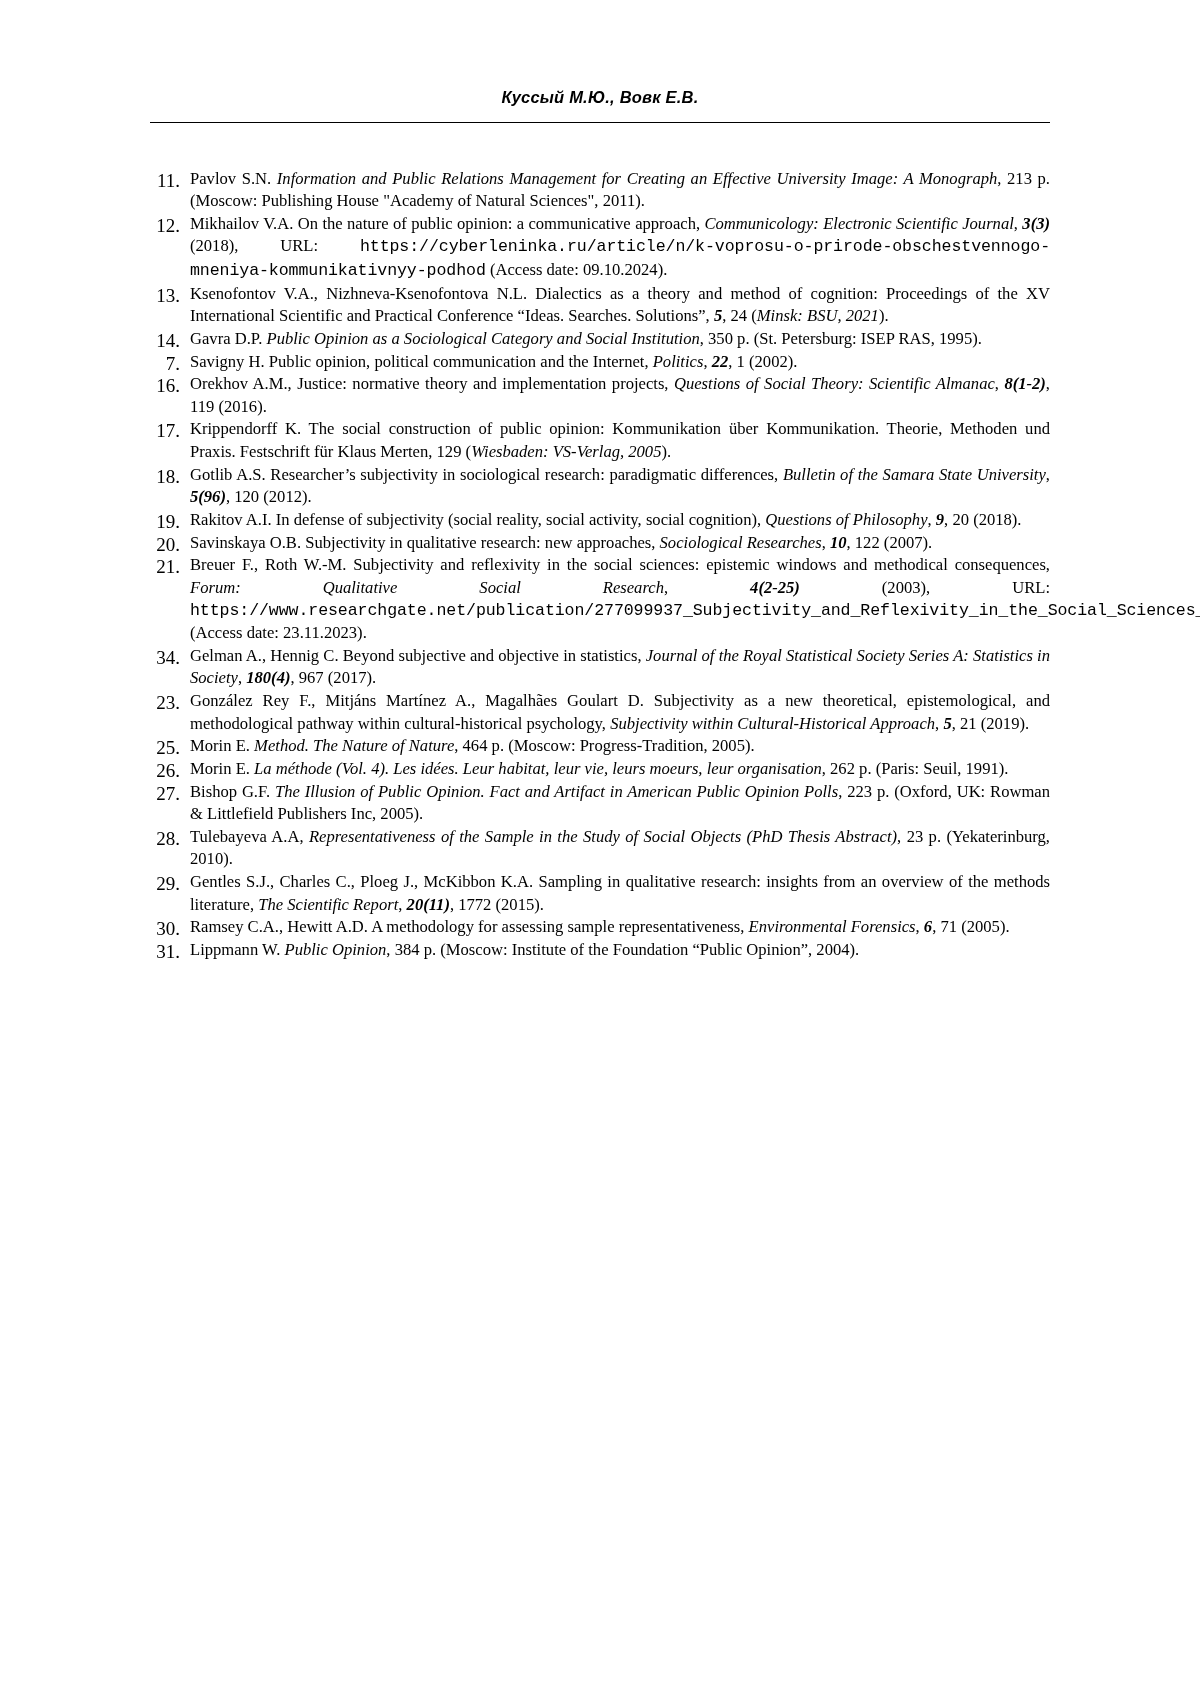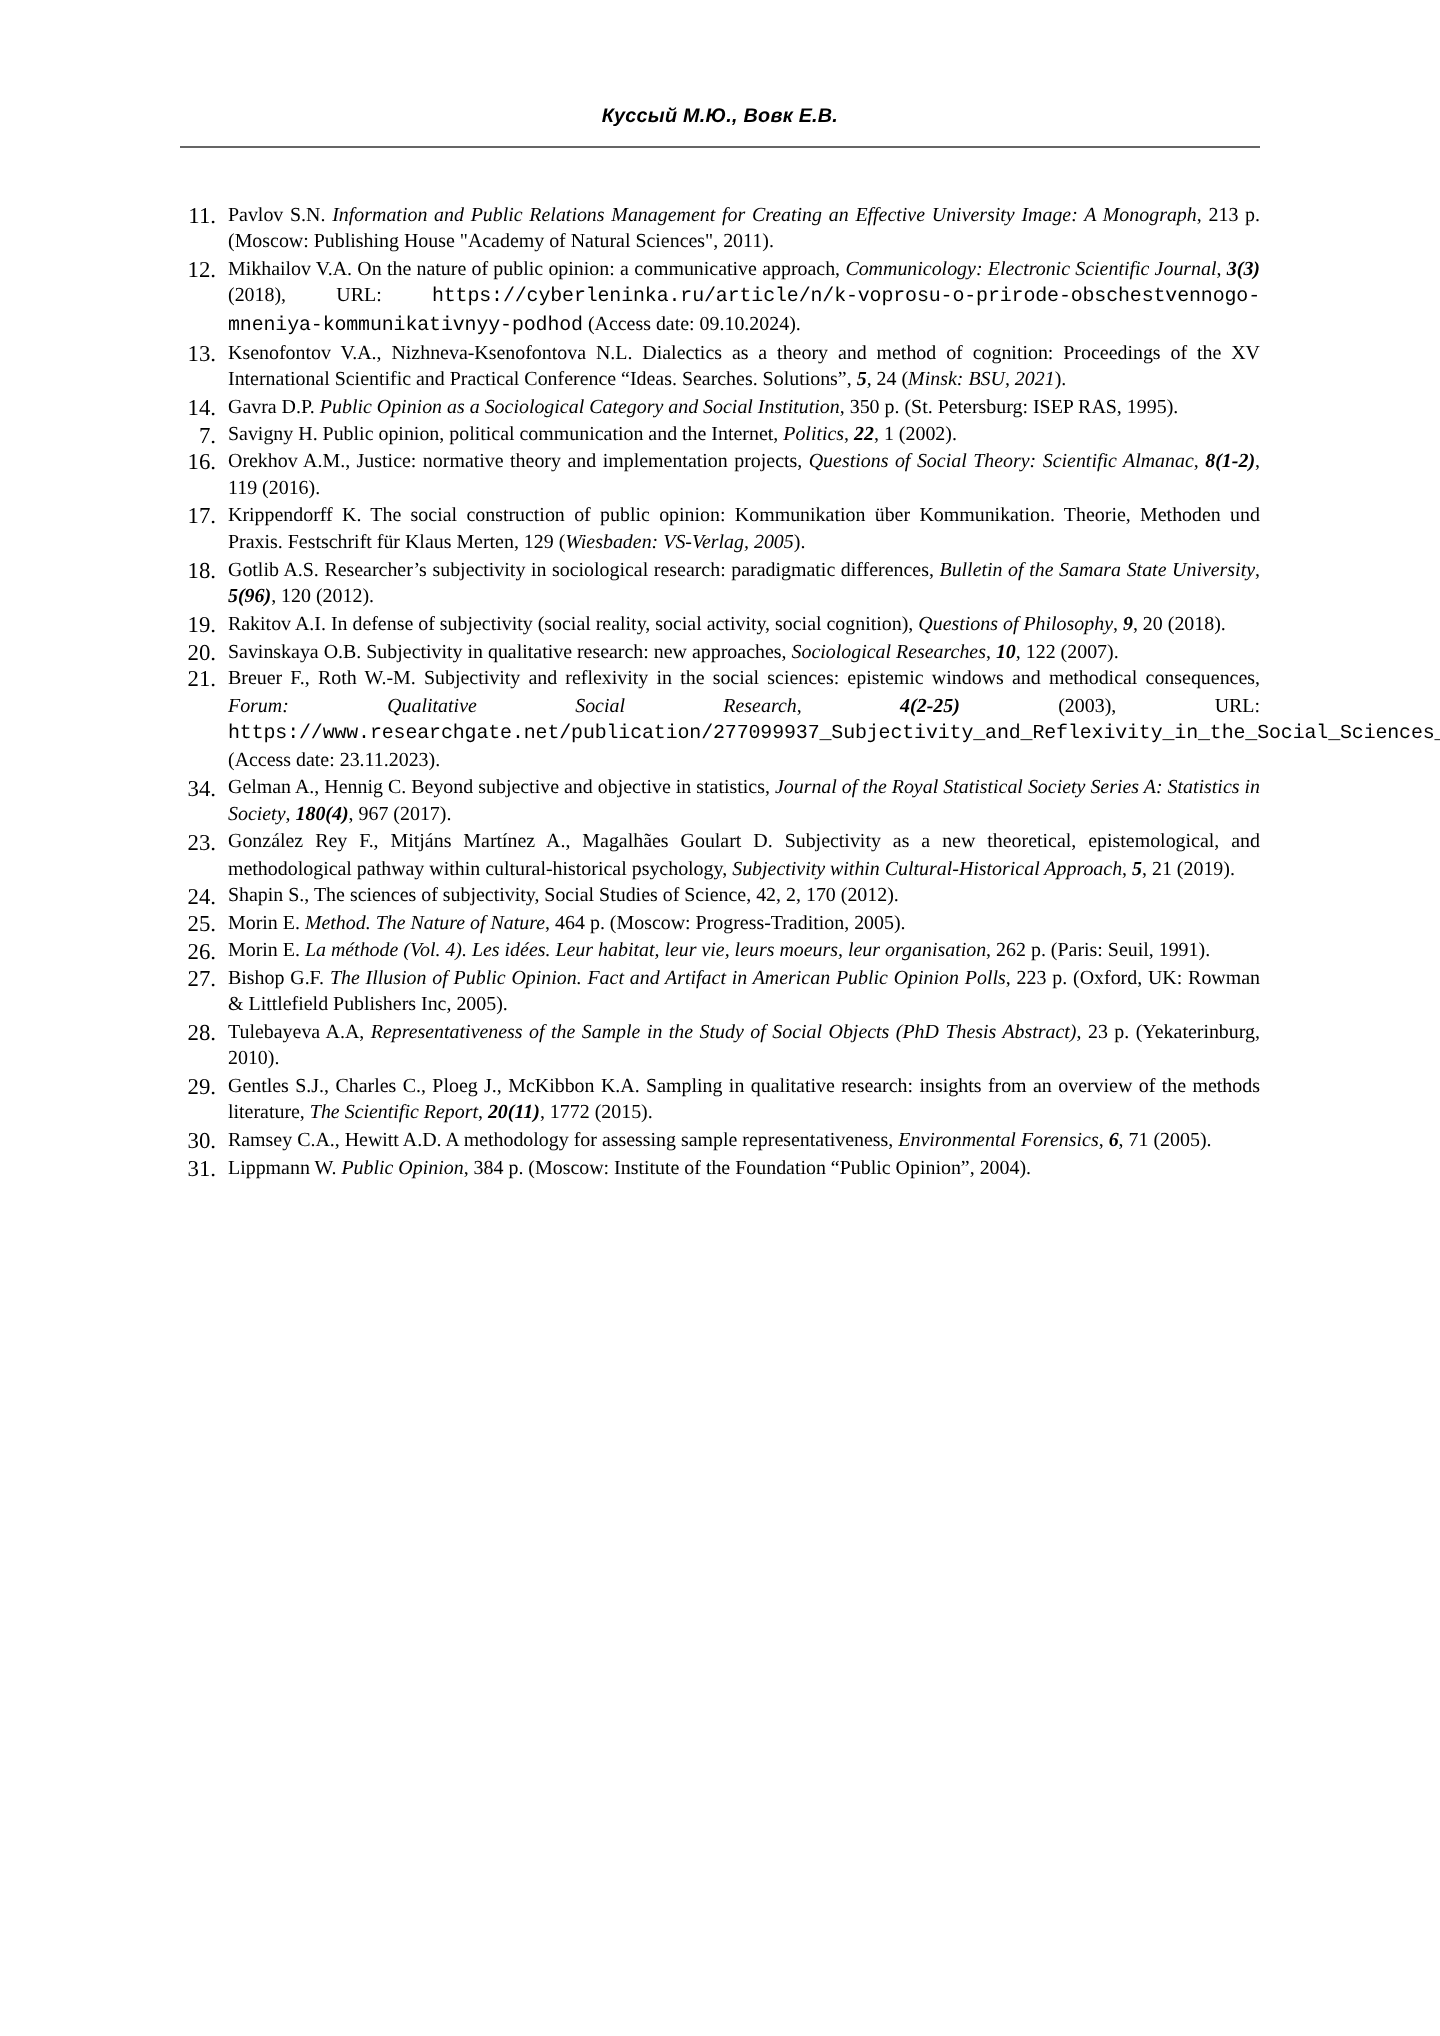--- a/index.html
+++ b/index.html
@@ -138,24 +138,20 @@
         </li>
         <li>
           <span class="num">34.</span>
           <span class="body">Gelman A., Hennig C. Beyond subjective and objective in statistics, <i>Journal of the Royal Statistical Society Series A: Statistics in Society</i>, <b>180(4)</b>, 967 (2017).</span>
         </li>
         <li>
           <span class="num">23.</span>
           <span class="body">González Rey F., Mitjáns Martínez A., Magalhães Goulart D. Subjectivity as a new theoretical, epistemological, and methodological pathway within cultural-historical psychology, <i>Subjectivity within Cultural-Historical Approach</i>, <b>5</b>, 21 (2019).</span>
         </li>
         <li>
-          <span class="num">24.</span>
-          <span class="body">Shapin S., The sciences of subjectivity, Social Studies of Science, 42, 2, 170 (2012).</span>
-        </li>
-        <li>
           <span class="num">25.</span>
           <span class="body">Morin E. <i>Method. The Nature of Nature</i>, 464 p. (Moscow: Progress-Tradition, 2005).</span>
         </li>
         <li>
           <span class="num">26.</span>
           <span class="body">Morin E. <i>La méthode (Vol. 4). Les idées. Leur habitat, leur vie, leurs moeurs, leur organisation</i>, 262 p. (Paris: Seuil, 1991).</span>
         </li>
         <li>
           <span class="num">27.</span>
           <span class="body">Bishop G.F. <i>The Illusion of Public Opinion. Fact and Artifact in American Public Opinion Polls</i>, 223 p. (Oxford, UK: Rowman &amp; Littlefield Publishers Inc, 2005).</span>

